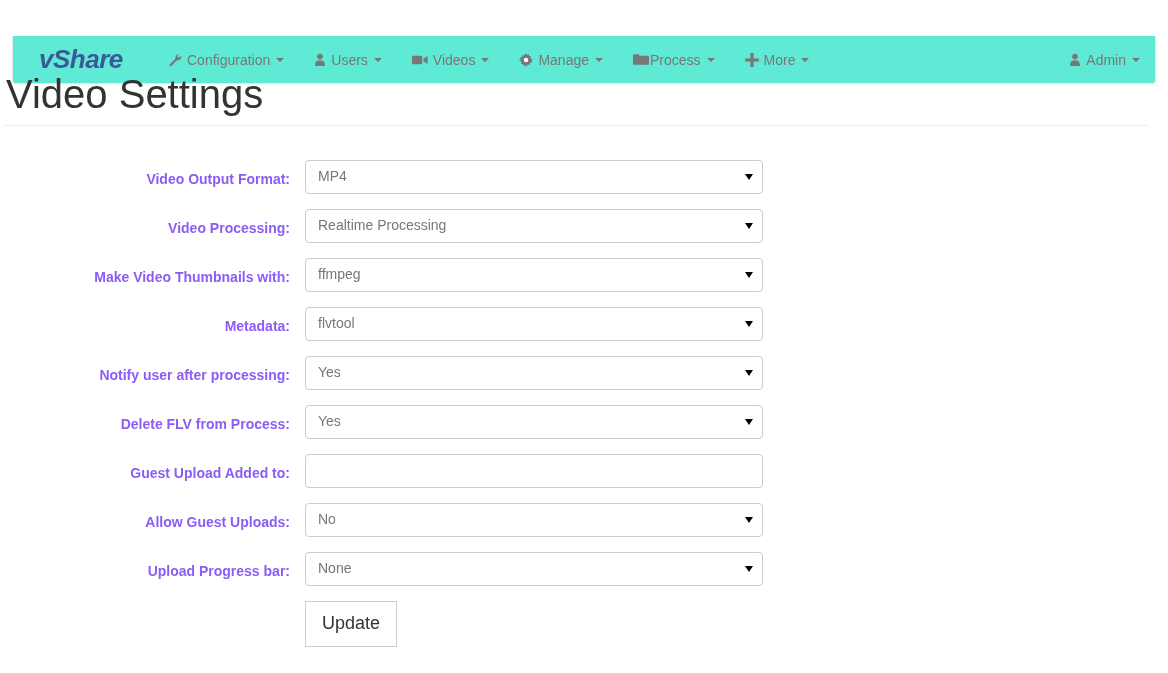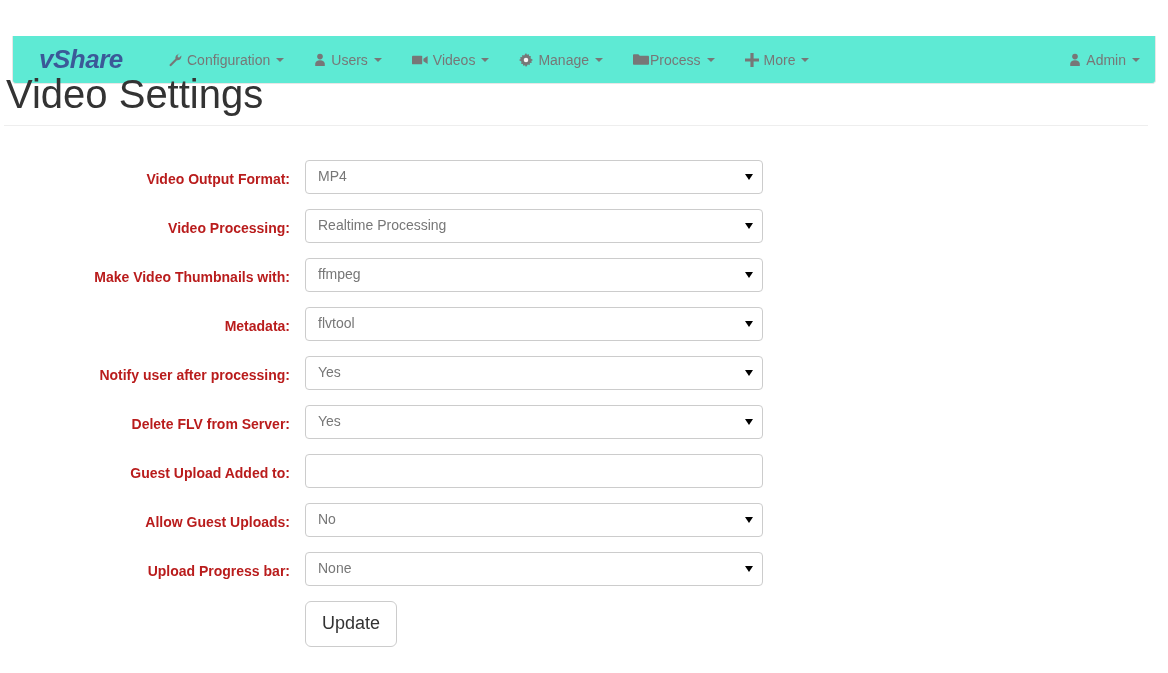--- a/index.html
+++ b/index.html
@@ -121,21 +121,21 @@
     height: 49px;
   }
   .form-label {
     position: absolute;
     left: 0;
     width: 290px;
     top: 9px;
     text-align: right;
     font-size: 14px;
     font-weight: bold;
-    color: #b91c1c;
+    color: #8b5cf6;
     line-height: 20px;
   }
   .form-control-wrap {
     position: absolute;
     left: 305px;
     top: 0;
     width: 504px;
   }
   select.form-control,
   input.form-control {
@@ -181,21 +181,21 @@
     left: 305px;
     top: 0;
     padding: 10px 16px;
     min-width: 92px;
     font-family: "Liberation Sans", sans-serif;
     font-size: 18px;
     line-height: 1.33;
     color: #333333;
     background: #ffffff;
     border: 1px solid #cccccc;
-    border-radius: 6px;
+    border-radius: 0;
     cursor: pointer;
   }
 </style>
 </head>
 <body>
 
 <div class="navbar">
   <div class="nav-inner">
     <a class="brand">vShare</a>
 
@@ -341,21 +341,21 @@
       <div class="select-wrap">
         <select class="form-control">
           <option>Yes</option>
         </select>
         <span class="select-arrow"></span>
       </div>
     </div>
   </div>
 
   <div class="form-row">
-    <label class="form-label">Delete FLV from Server:</label>
+    <label class="form-label">Delete FLV from Process:</label>
     <div class="form-control-wrap">
       <div class="select-wrap">
         <select class="form-control">
           <option>Yes</option>
         </select>
         <span class="select-arrow"></span>
       </div>
     </div>
   </div>
 

